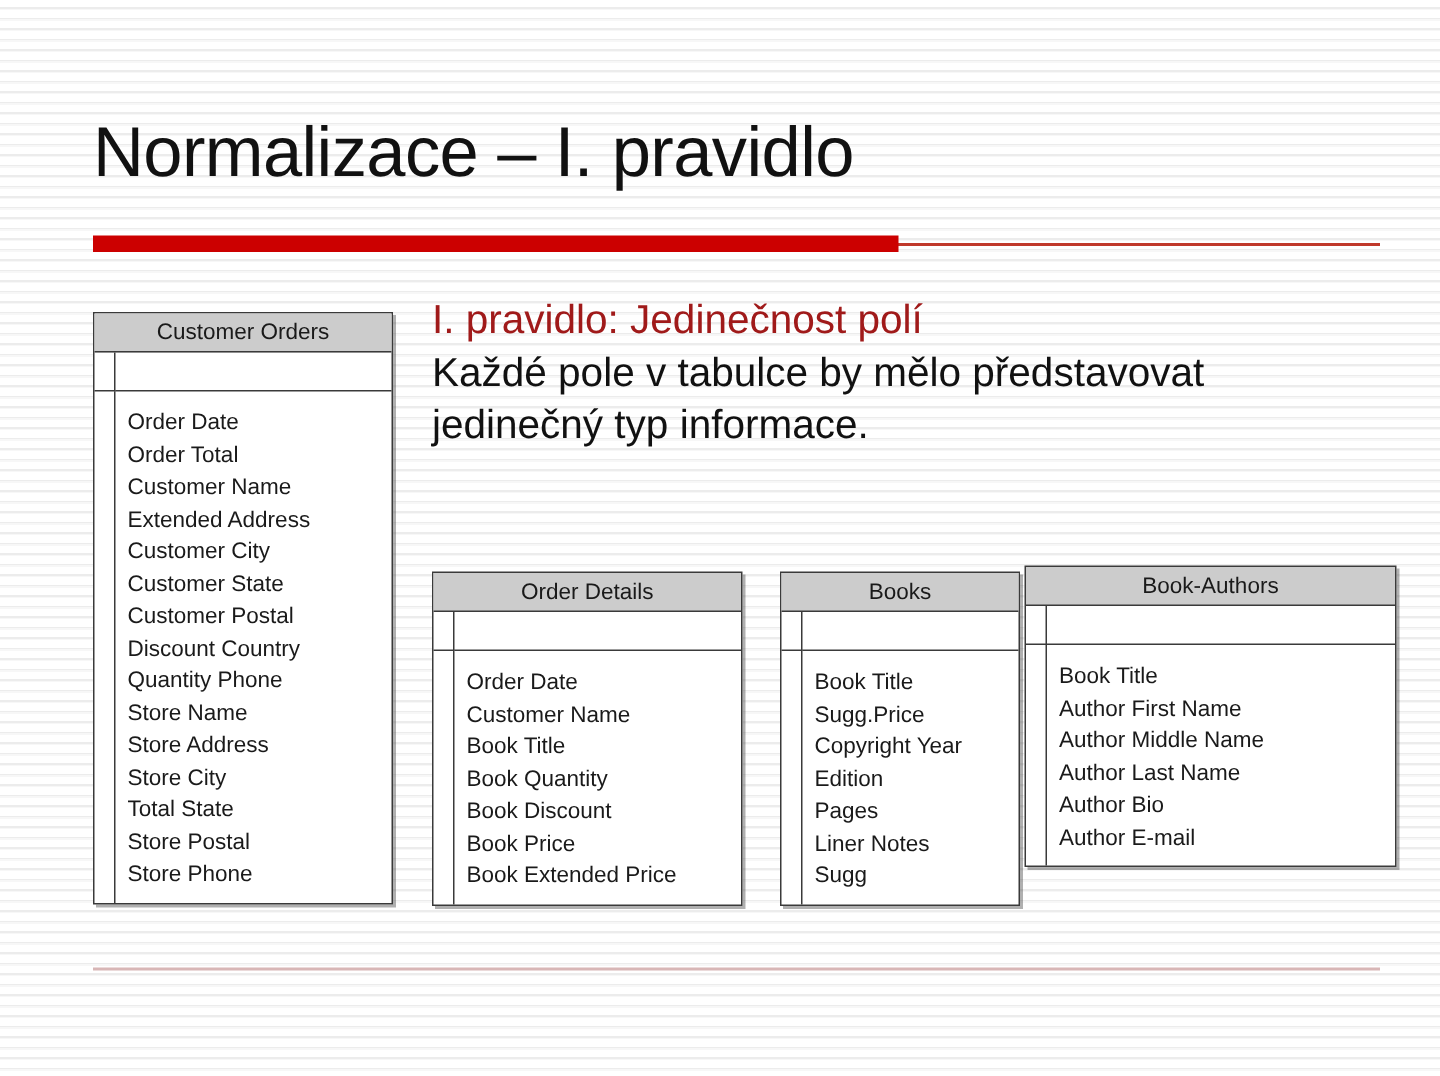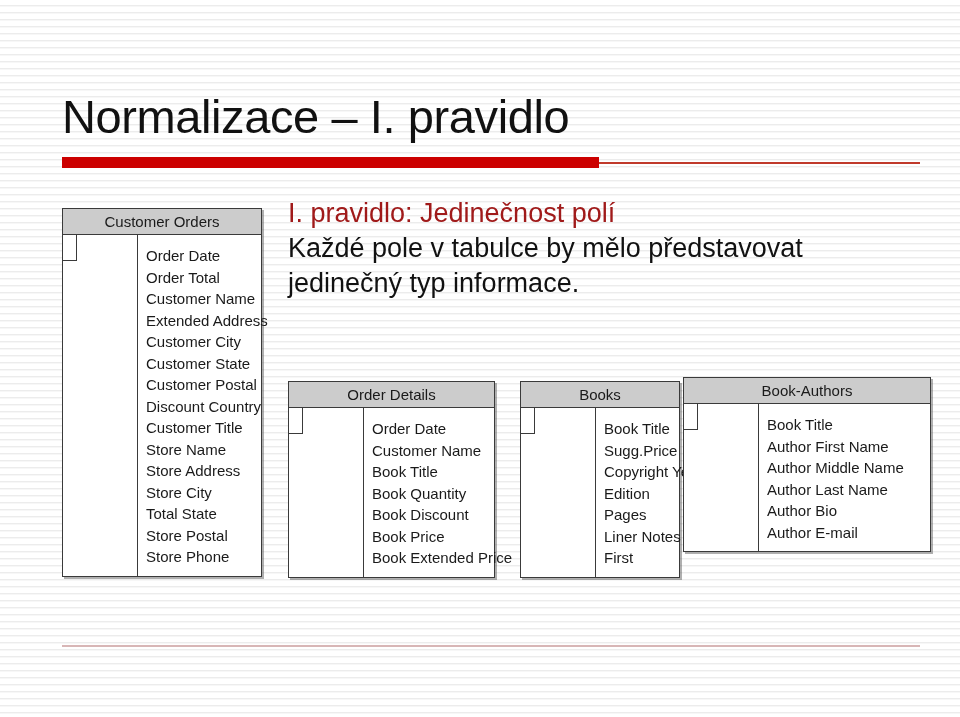--- a/index.html
+++ b/index.html
@@ -28,21 +28,21 @@
       #ececec 6px,
       #f7f7f7 6px,
       #f7f7f7 7px
     );
   }
 
   
   #title {
     position: absolute;
     left: 62px;
-    top: 88px;
+    top: 72px;
     width: 860px;
     font-size: 47px;
     line-height: 58px;
     color: #111111;
     letter-spacing: -0.4px;
     white-space: nowrap;
   }
 
   
   #rule-thin {
@@ -115,22 +115,21 @@
   .er-keycol {
     width: 14px;
     flex: 0 0 14px;
     border-right: 1.5px solid #3a3a3a;
     box-sizing: border-box;
   }
   .er-fieldcol {
     flex: 1 1 auto;
     box-sizing: border-box;
     display: flex;
-    flex-direction: row;
-    gap: 47px;
+    flex-direction: column;
   }
   .er-keyrow {
     height: 26px;
     border-bottom: 1.5px solid #3a3a3a;
     box-sizing: border-box;
   }
   .er-fields {
     padding: 10px 0 8px 8px;
     font-size: 15px;
     line-height: 21.5px;
@@ -173,21 +172,21 @@
           <div class="er-keycol"></div>
           <div class="er-fields">
               <div class="er-field">Order Date</div>
               <div class="er-field">Order Total</div>
               <div class="er-field">Customer Name</div>
               <div class="er-field">Extended Address</div>
               <div class="er-field">Customer City</div>
               <div class="er-field">Customer State</div>
               <div class="er-field">Customer Postal</div>
               <div class="er-field">Discount Country</div>
-              <div class="er-field">Customer Title</div>
+              <div class="er-field">Quantity Phone</div>
               <div class="er-field">Store Name</div>
               <div class="er-field">Store Address</div>
               <div class="er-field">Store City</div>
               <div class="er-field">Total State</div>
               <div class="er-field">Store Postal</div>
               <div class="er-field">Store Phone</div>
             </div>
         </div>
       </div>
     </div>
@@ -227,21 +226,21 @@
         </div>
         <div style="display:flex;flex:1">
           <div class="er-keycol"></div>
           <div class="er-fields">
               <div class="er-field">Book Title</div>
               <div class="er-field">Sugg.Price</div>
               <div class="er-field">Copyright Year</div>
               <div class="er-field">Edition</div>
               <div class="er-field">Pages</div>
               <div class="er-field">Liner Notes</div>
-              <div class="er-field">First</div>
+              <div class="er-field">Sugg</div>
             </div>
         </div>
       </div>
     </div>
   </div>
 
   <div class="er-table" id="tbl-book-authors">
     <div class="er-head">Book-Authors</div>
     <div class="er-body">
       <div class="er-fieldcol">

